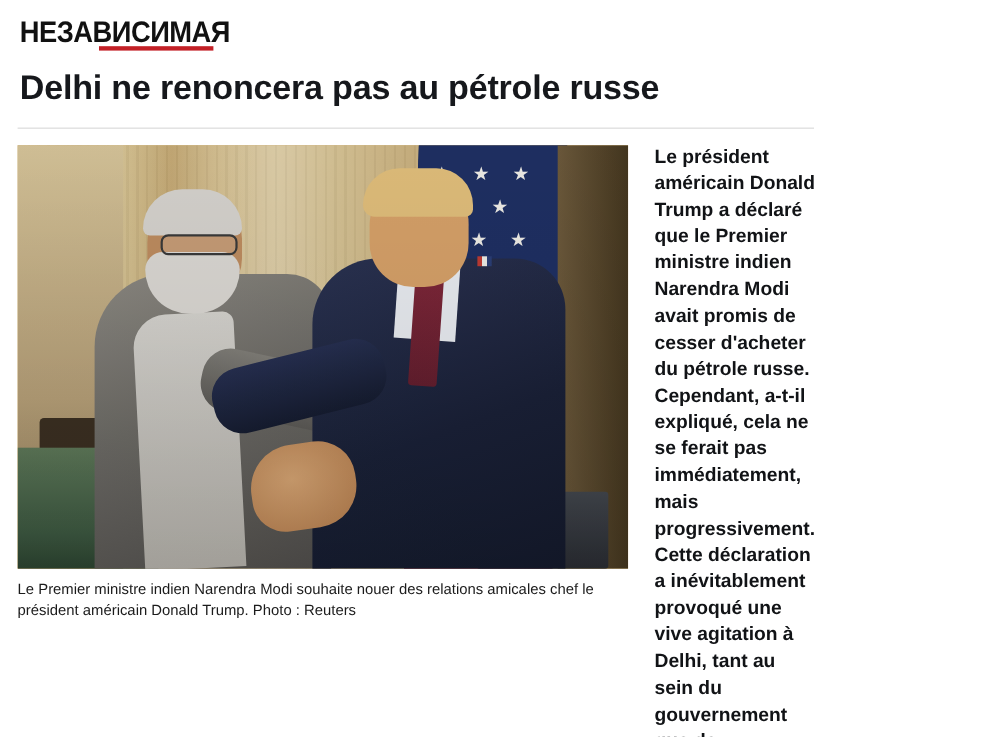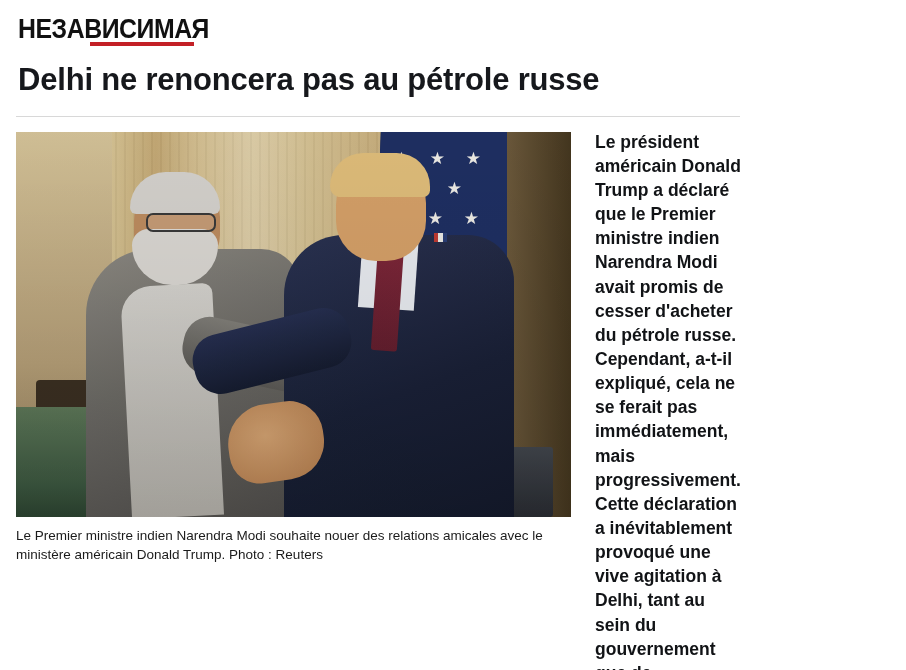--- a/index.html
+++ b/index.html
@@ -415,21 +415,21 @@
             <div class="trump-pin"></div>
             <div class="trump-arm"></div>
             <div class="trump-head"></div>
             <div class="trump-hair"></div>
           </div>
 
           <div class="hands"></div>
           <div class="photo-shade"></div>
         </div>
       </div>
-      <div class="caption">Le Premier ministre indien Narendra Modi souhaite nouer des relations amicales avec le ministère américain Donald Trump. Photo : Reuters</div>
+      <div class="caption">Le Premier ministre indien Narendra Modi souhaite nouer des relations amicales chef le président américain Donald Trump. Photo : Reuters</div>
     </div>
 
     <div class="col-right">
       <p class="lede">Le président américain Donald Trump a déclaré que le Premier ministre indien Narendra Modi avait promis de cesser d'acheter du pétrole russe. Cependant, a-t-il expliqué, cela ne se ferait pas immédiatement, mais progressivement. Cette déclaration a inévitablement provoqué une vive agitation à Delhi, tant au sein du gouvernement que de l'opposition parlementaire. Le ministère indien des Affaires étrangères a habilement voilé la réaction officielle, affirmant que le gouvernement privilégiait les consommateurs nationaux aux intérêts des autres puissances.</p>
     </div>
 
   </div>
 
 
 </div>

